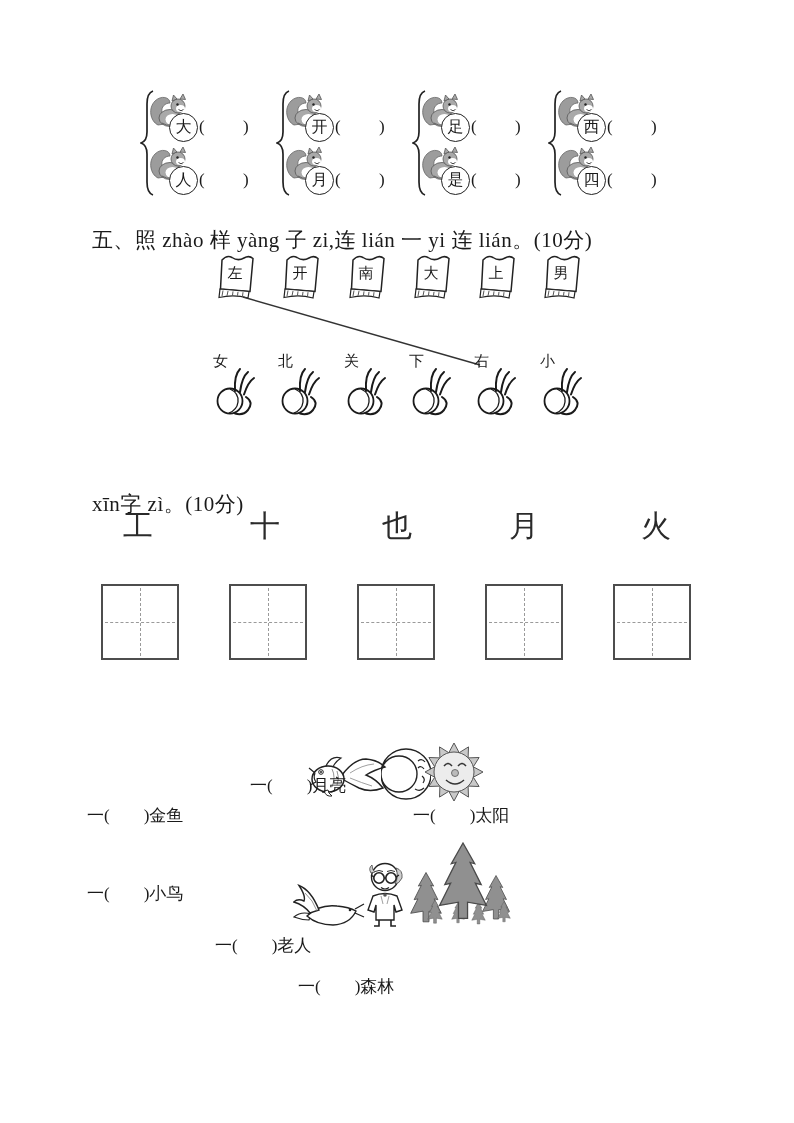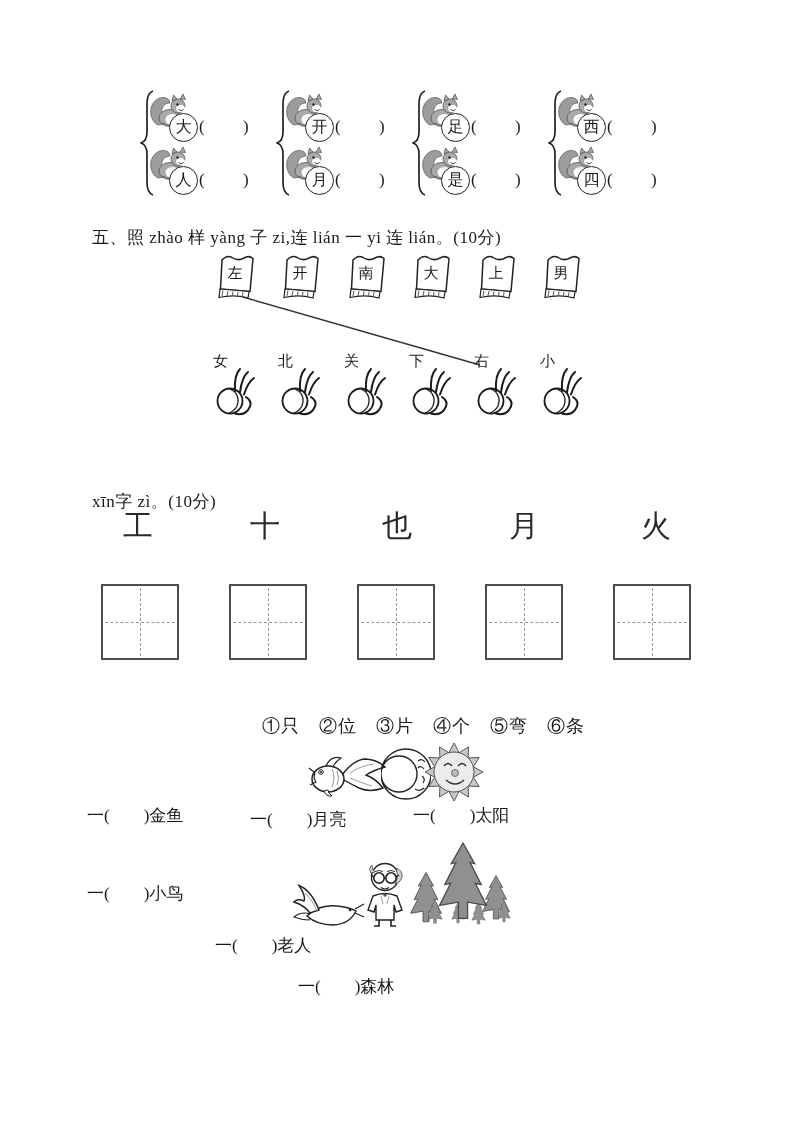--- a/index.html
+++ b/index.html
@@ -1,19 +1,19 @@
 <!DOCTYPE html>
 <html><head>
 <meta charset="utf-8">
 <style>
   html,body{margin:0;padding:0;background:#e8e8e8;}
   .page{position:relative;width:794px;height:1123px;background:#ffffff;margin:0 auto;
         font-family:"Liberation Serif","DejaVu Serif",serif;color:#1a1a1a;overflow:hidden;}
   .abs{position:absolute;}
-  .heading{font-size:17px;letter-spacing:0.5px;white-space:pre;}
+  .heading{font-size:21px;letter-spacing:0.5px;white-space:pre;}
   .circle-char{width:27px;height:27px;border:1.6px solid #222;border-radius:50%;
         display:flex;align-items:center;justify-content:center;font-size:16px;
         background:#fff;z-index:3;}
   .blank{font-size:17px;white-space:pre;}
   .flag-char{width:36px;text-align:center;font-size:15px;z-index:3;}
   .hand-char{font-size:15px;z-index:3;}
   .base-char{font-size:30px;color:#2a2a2a;transform:translateX(-50%);}
   .tianzige{width:78px;height:76px;border:2px solid #4d4d4d;box-sizing:border-box;background:#fff;}
   .tianzige::before{content:"";position:absolute;left:50%;top:2px;bottom:2px;border-left:1.4px dashed #9a9a9a;}
   .tianzige::after{content:"";position:absolute;top:50%;left:2px;right:2px;border-top:1.4px dashed #9a9a9a;}
@@ -268,34 +268,33 @@
   <div class="abs base-char" style="left:397px;top:506px">也</div>
   <div class="abs base-char" style="left:524px;top:506px">月</div>
   <div class="abs base-char" style="left:656px;top:506px">火</div>
 
   <div class="abs tianzige" style="left:101px;top:584px"></div>
   <div class="abs tianzige" style="left:229px;top:584px"></div>
   <div class="abs tianzige" style="left:357px;top:584px"></div>
   <div class="abs tianzige" style="left:485px;top:584px"></div>
   <div class="abs tianzige" style="left:613px;top:584px"></div>
 
-  <div class="abs options" style="left:262px;top:714px">①只　②位　③片　④个　⑤弯　⑥条</div>
 
   <svg class="abs" style="left:308px;top:751px" width="80" height="48">
       <use href="#sym-fish"></use>
     </svg>
   <svg class="abs" style="left:381px;top:746px" width="50" height="56">
       <use href="#sym-moon"></use>
     </svg>
   <svg class="abs" style="left:424px;top:742px" width="60" height="60">
       <use href="#sym-sun"></use>
     </svg>
 
   <div class="abs blank" style="left:87px;top:804px">一(　　)金鱼</div>
-  <div class="abs blank" style="left:250px;top:808px">一(　　)月亮</div>
+  <div class="abs blank" style="left:250px;top:774px">一(　　)月亮</div>
   <div class="abs blank" style="left:413px;top:804px">一(　　)太阳</div>
 
   <svg class="abs" style="left:293px;top:884px" width="72" height="46">
       <use href="#sym-bird"></use>
     </svg>
   <svg class="abs" style="left:359px;top:860px" width="54" height="68">
       <use href="#sym-oldman"></use>
     </svg>
   <svg class="abs" style="left:407px;top:838px" width="104" height="92">
       <use href="#sym-forest"></use>

